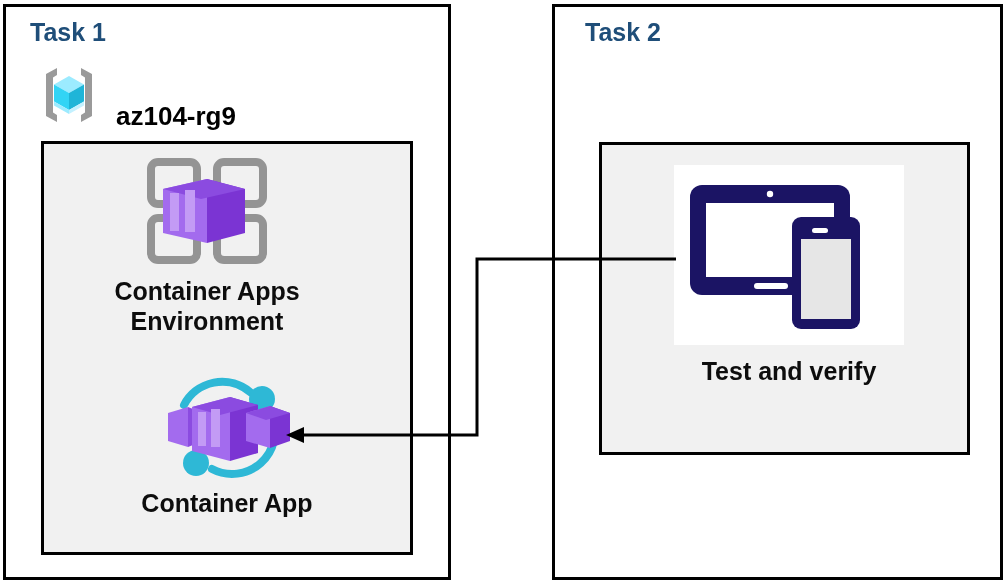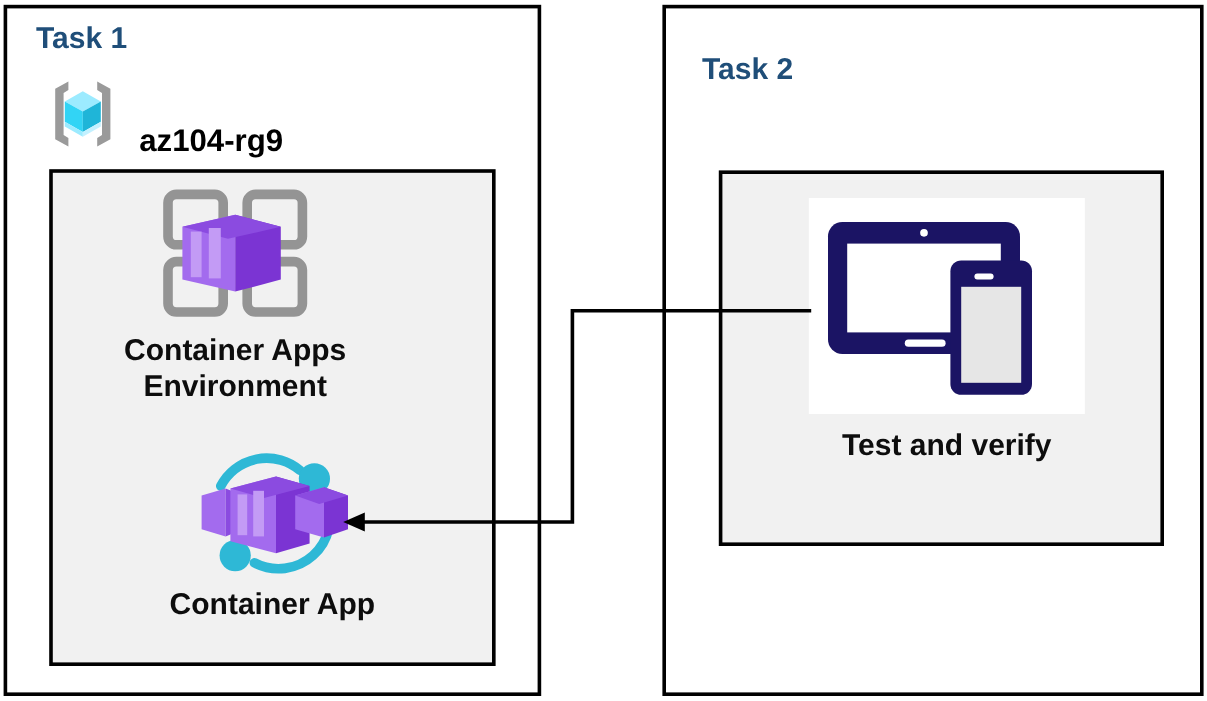--- a/index.html
+++ b/index.html
@@ -31,21 +31,21 @@
 
   .task-title {
     position: absolute;
     font-size: 25px;
     font-weight: bold;
     color: #1F4E79;
     letter-spacing: 0px;
     white-space: nowrap;
   }
   #task1-title { left: 30px;  top: 18px; }
-  #task2-title { left: 585px; top: 18px; margin-top: 26px; }
+  #task2-title { left: 585px; top: 18px; }
 
   
   #rg-row {
     position: absolute;
     left: 36px;
     top: 62px;
     display: flex;
     align-items: flex-end;
     gap: 14px;
   }
@@ -75,21 +75,21 @@
   }
   .node-label {
     font-size: 25px;
     font-weight: bold;
     color: #0d0d0d;
     text-align: center;
     line-height: 1.18;
     white-space: pre-line;
   }
 
-  #cae-node { left: 30px; top: 155px; width: 332px; }
+  #cae-node { left: 41px; top: 155px; width: 332px; }
   #cae-node .node-label { margin-top: 6px; }
 
   #capp-node { left: 41px; top: 375px; width: 372px; }
   #capp-node .node-label { margin-top: 6px; }
 
   #test-node { left: 599px; top: 165px; width: 380px; }
   #test-node .node-label { margin-top: 12px; }
 
   .icon-plate {
     background: #ffffff;

